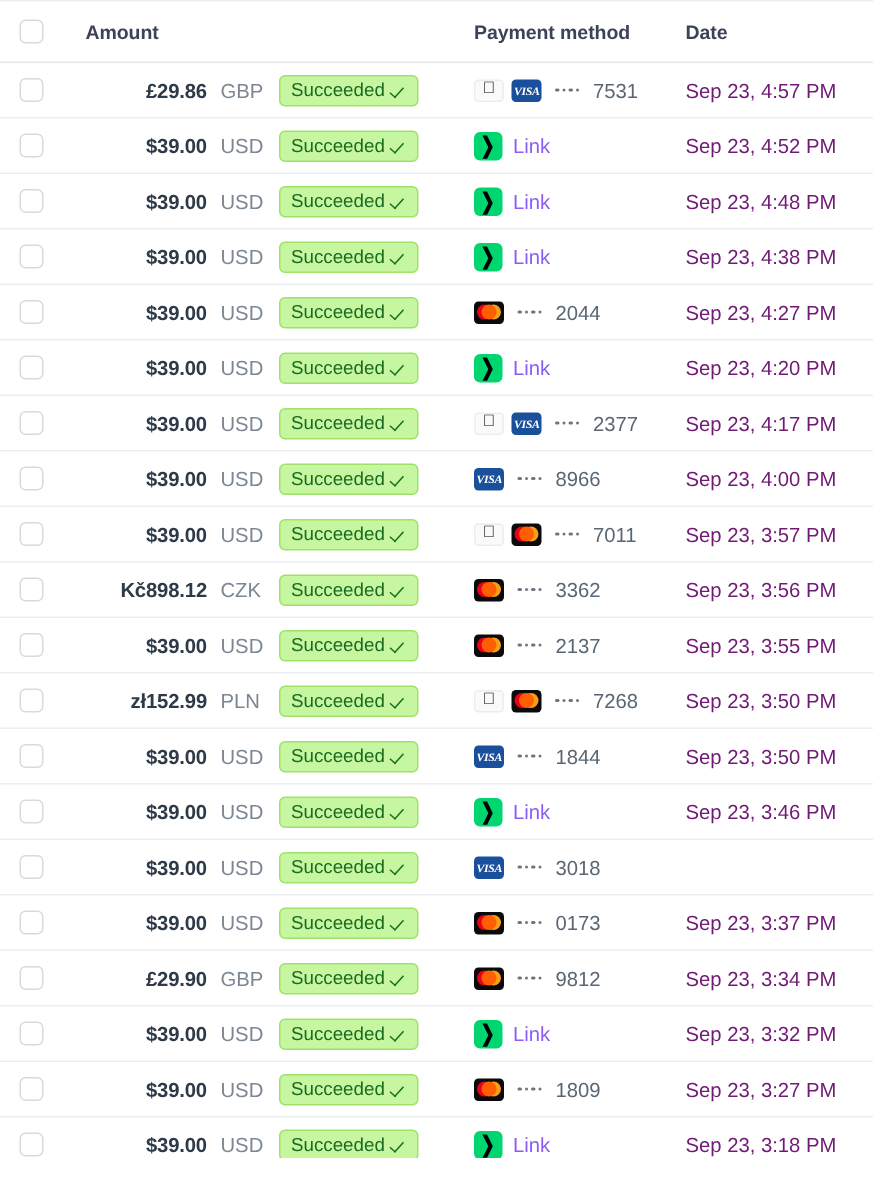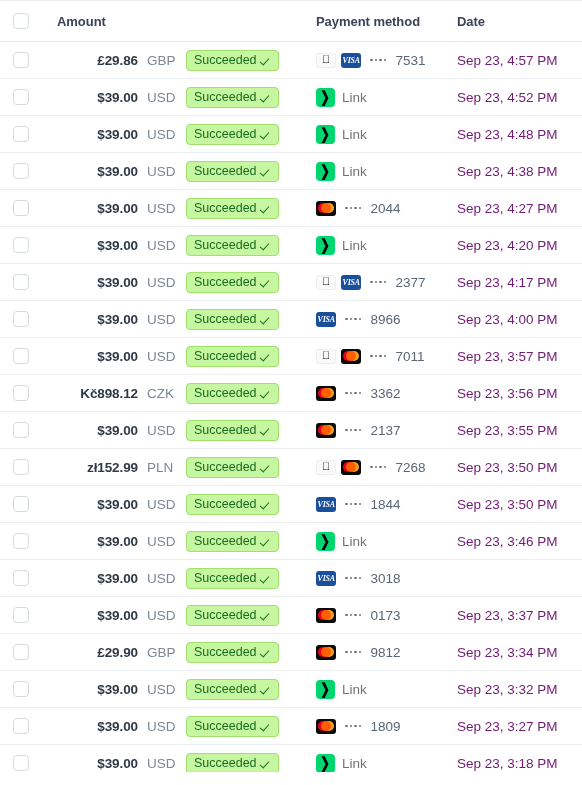--- a/index.html
+++ b/index.html
@@ -200,21 +200,21 @@
   .link-chev {
     color: #000000;
     font-size: 12px;
     font-weight: bold;
     line-height: 1;
     transform: scaleY(1.25) scaleX(0.95);
   }
 
   .pm-label {
     font-size: 13.5px;
-    color: #737373;
+    color: #8b5cf6;
     white-space: nowrap;
     padding-left: 2px;
   }
   .pm-dots {
     display: inline-flex;
     align-items: center;
     gap: 2px;
     padding-left: 4px;
     padding-right: 1px;
   }

